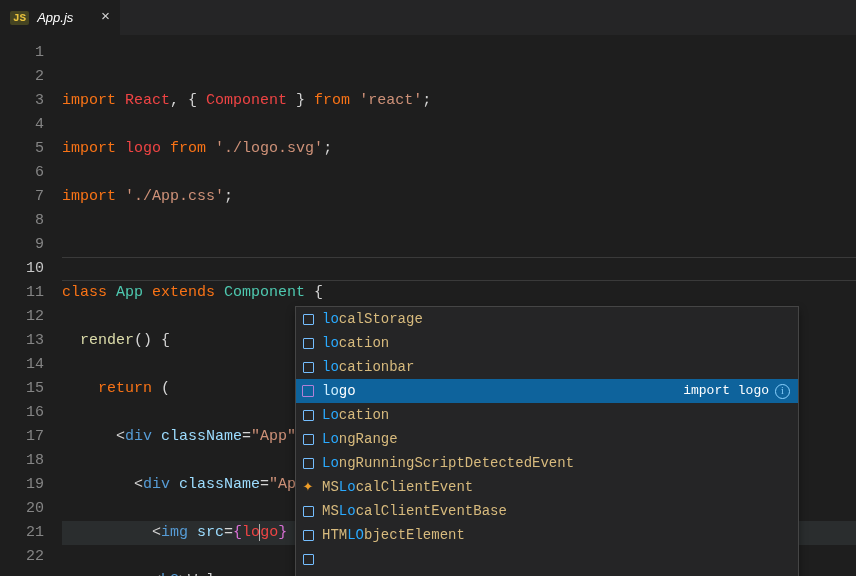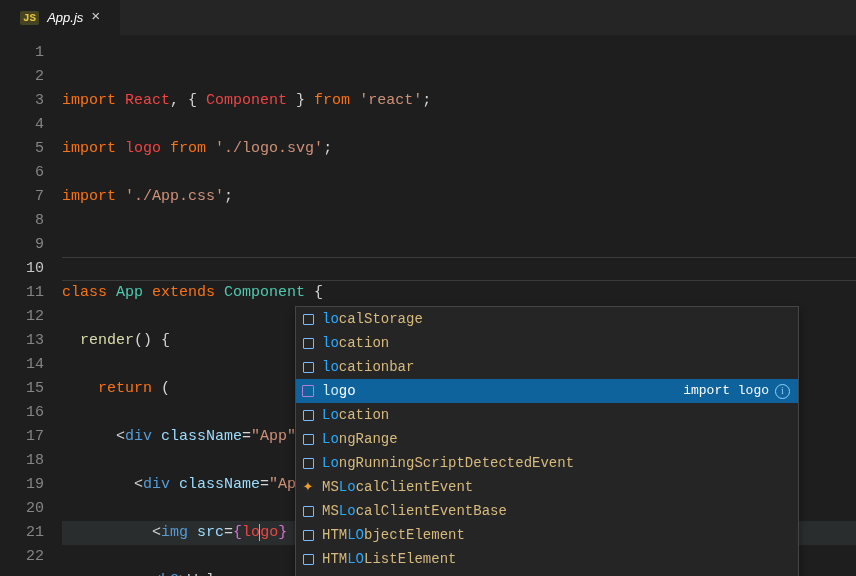--- a/index.html
+++ b/index.html
@@ -2,21 +2,21 @@
 <html><head>
 <meta charset="utf-8">
 <style>
 * { margin:0; padding:0; box-sizing:border-box; }
 body {
   background:#1e1e1e; color:#d4d4d4;
   font-family:Consolas,'Courier New',monospace; font-size:15px;
   width:856px; height:576px; overflow:hidden; position:relative;
 }
 .tab-bar { height:35px; background:#252526; display:flex; align-items:stretch; }
-.tab { background:#1e1e1e; display:flex; align-items:center; padding:0 20px; gap:8px; min-width:120px; }
+.tab { background:#1e1e1e; display:flex; align-items:center; padding:0 10px; gap:8px; min-width:120px; }
 .tab-icon { color:#e8c23d; font-weight:bold; font-size:11px; background:#454422; padding:1px 3px; border-radius:2px; }
 .tab-label { color:#ffffff; font-size:13px; font-family:"Segoe UI",sans-serif;font-style:italic; }
 .tab-close { color:#d4d4d4; cursor:pointer; font-size:15px; margin-left:auto; }
 .editor { display:flex; height:calc(100% - 35px); position:relative; }
 .gutter { width:62px; text-align:right; padding:6px 18px 0 0; color:#858585; user-select:none; line-height:24px; }
 .gutter .cur { color:#c6c6c6; }
 .code { flex:1; padding:6px 0 0 0; line-height:24px; white-space:pre; position:relative; }
 .line { height:24px; }
 .line.hl { background:#2a2d2e; }
 .cur-line-border { position:absolute; left:0; right:0; height:24px; border-top:1px solid #3a3a3a; border-bottom:1px solid #3a3a3a; pointer-events:none; }
@@ -153,20 +153,19 @@
       <div class="sug-row">
         <span class="sug-ico var"></span>
         <span class="sug-label"><span>MS</span><span class="sug-hl">Lo</span><span>calClientEventBase</span></span>
       </div>
       <div class="sug-row">
         <span class="sug-ico var"></span>
         <span class="sug-label"><span>HTM</span><span class="sug-hl">LO</span><span>bjectElement</span></span>
       </div>
       <div class="sug-row">
         <span class="sug-ico var"></span>
-        <span class="sug-label"><span>HTM</span><span class="sug-hl">LO</span><span>ListElement</span></span>
       </div>
       <div class="sug-row">
         <span class="sug-ico var"></span>
         <span class="sug-label"><span>HTM</span><span class="sug-hl">LO</span><span>ptGroupElement</span></span>
       </div>
     </div>
 </div>
 
 </body></html>

